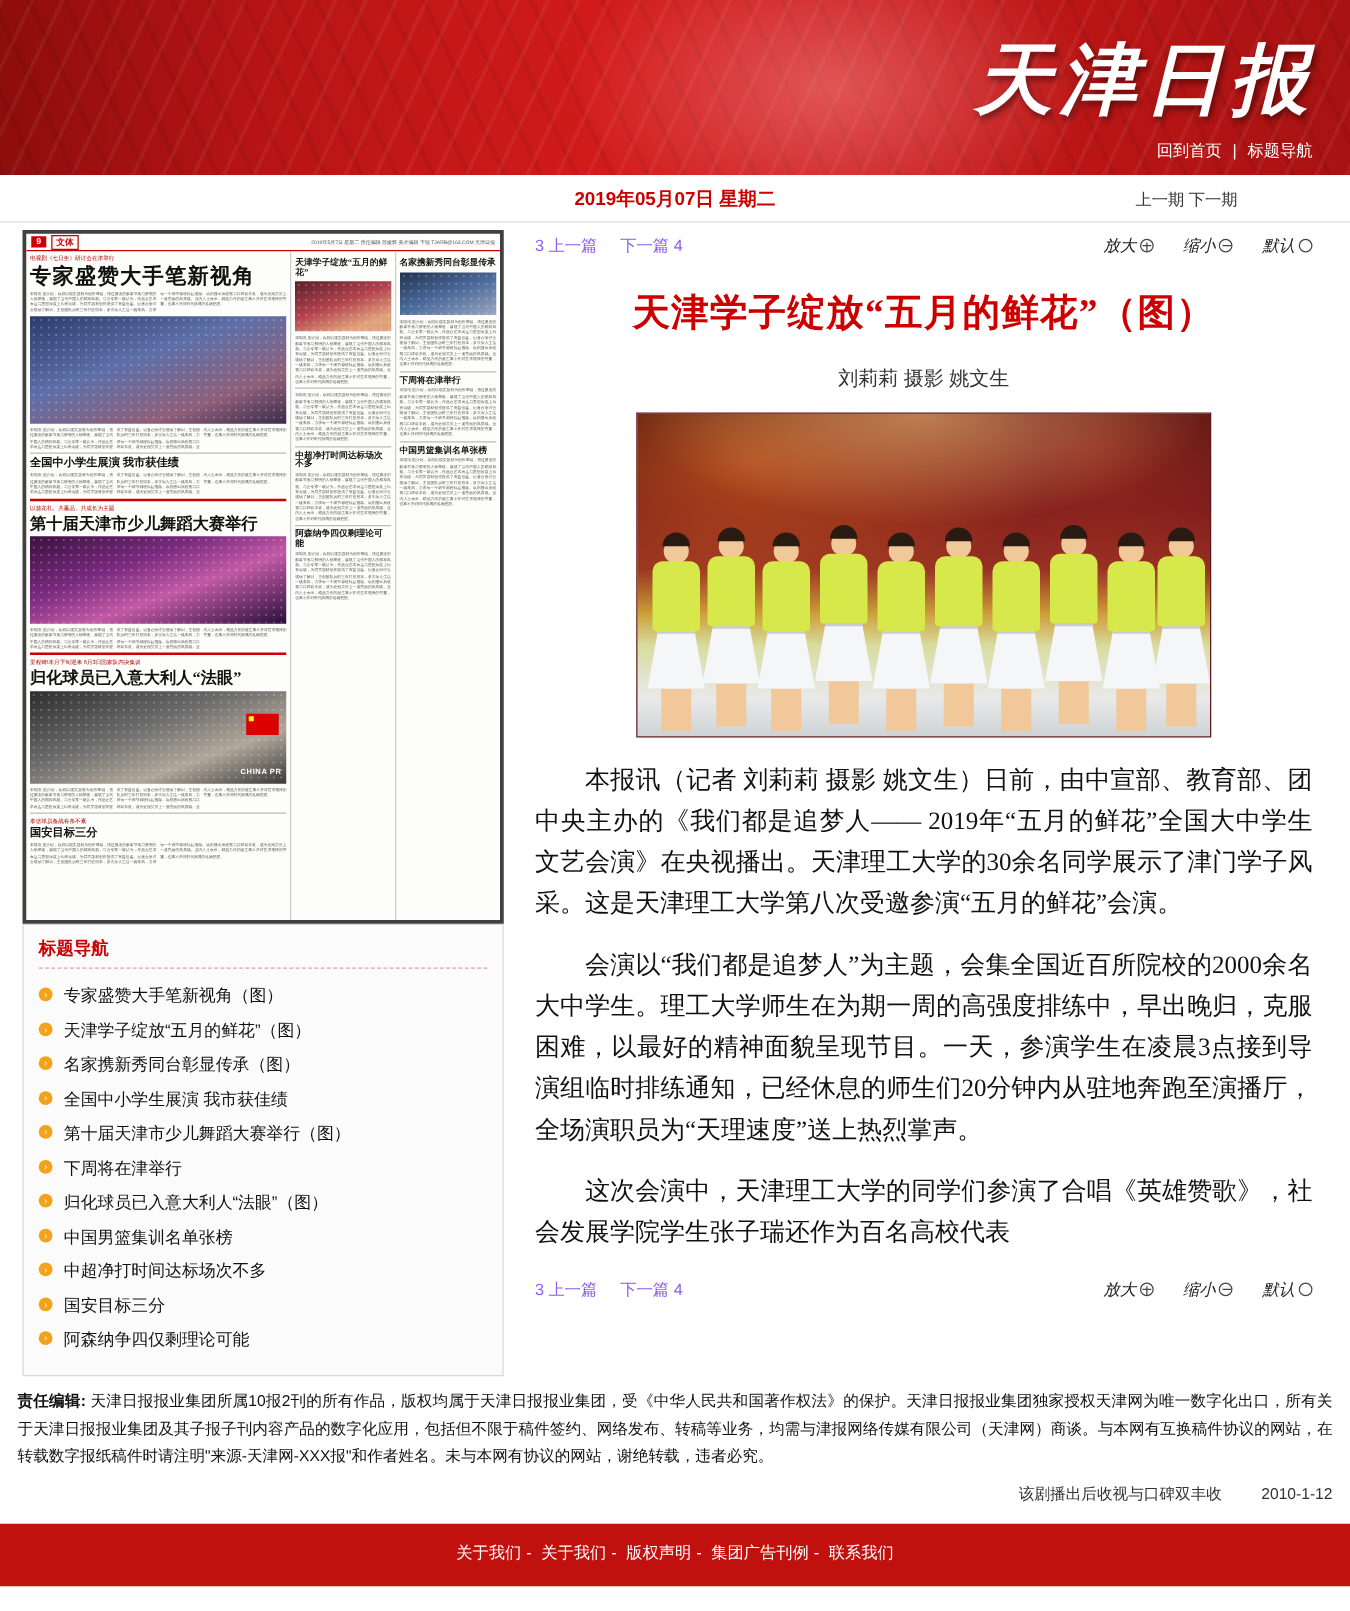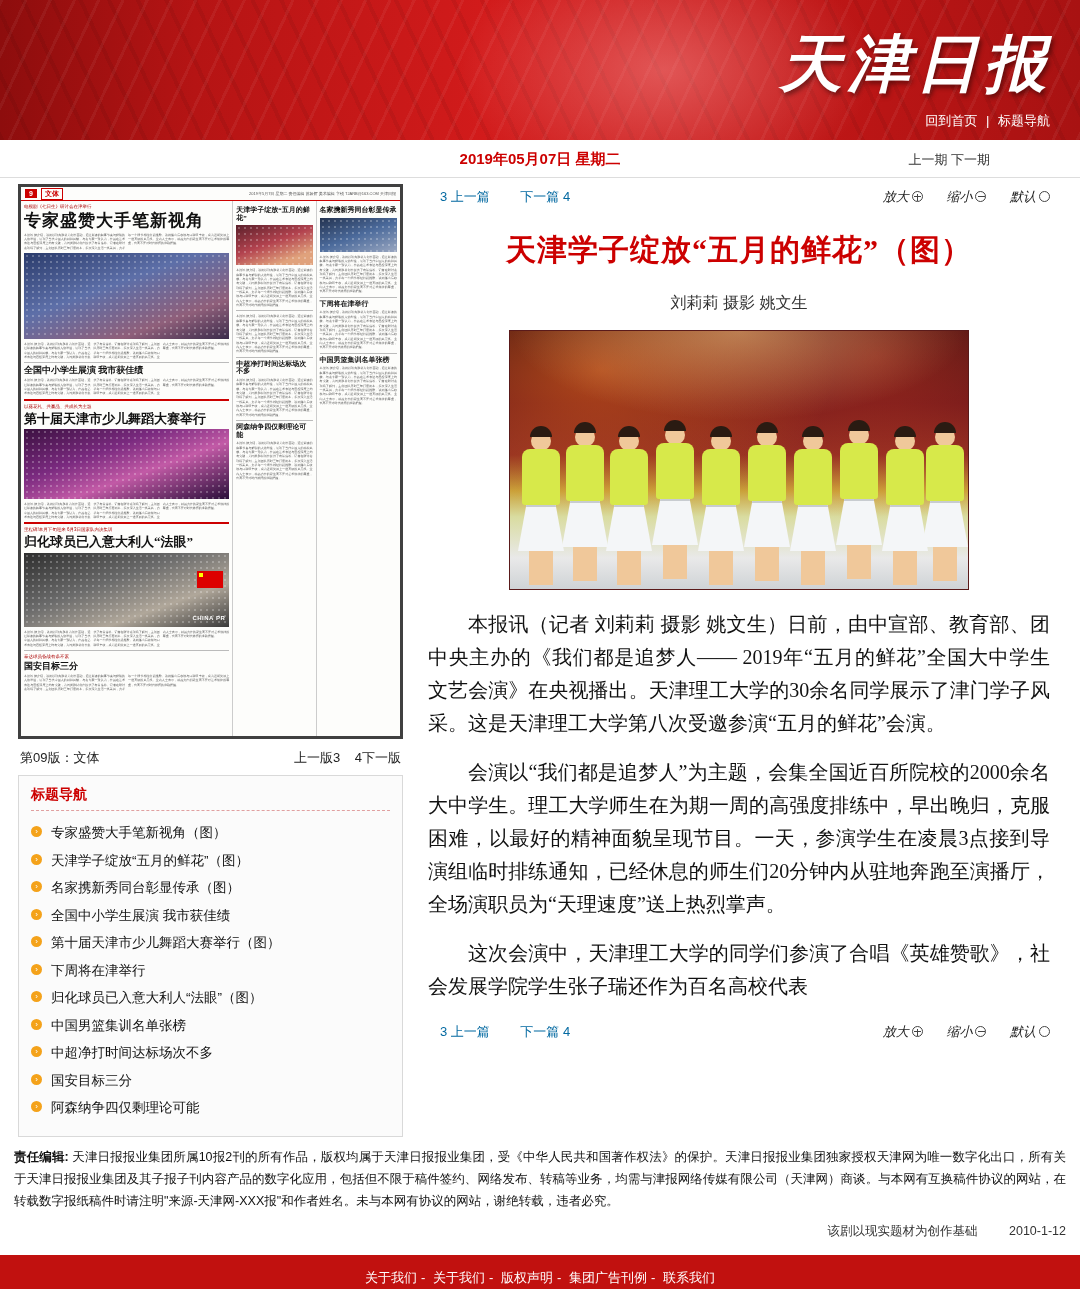--- a/index.html
+++ b/index.html
@@ -173,21 +173,21 @@
     color: #fff; font-size: 8px; line-height: 11px; text-align: center;
   }
 
   
   .art-toolbar {
     display: flex; justify-content: space-between; align-items: center;
     font-size: 13px; color: #222;
     padding: 4px 0 10px 0;
     border-bottom: 0;
   }
-  .art-toolbar .left a { color: #0369a1; text-decoration: none; margin-right: 4px; margin-left: 12px; }
+  .art-toolbar .left a { color: #8b5cf6; text-decoration: none; margin-right: 4px; }
   .art-toolbar .right span { margin-left: 10px; font-style: italic; }
   .circ { display:inline-block; width:11px;height:11px;border:1px solid #444;border-radius:50%;
           position:relative; vertical-align:-1px; margin-left:3px;}
   .circ.plus::before{content:"";position:absolute;left:4px;top:1.5px;width:1px;height:7px;background:#444;}
   .circ.plus::after{content:"";position:absolute;left:1.5px;top:4px;width:7px;height:1px;background:#444;}
   .circ.minus::after{content:"";position:absolute;left:1.5px;top:4px;width:7px;height:1px;background:#444;}
 
   .art-title {
     text-align: center;
     color: #c00;
@@ -364,28 +364,20 @@
           <div class="pp-title t-sm">下周将在津举行</div>
           <div class="txtblock c1">本报讯 据介绍，该剧以现实题材为创作基础，通过紧凑的叙事节奏与鲜明的人物塑造，展现了当代中国人的精神风貌。与会专家一致认为，作品在艺术表达与思想深度上均有突破，为同类题材创作提供了有益借鉴。记者在研讨会现场了解到，主创团队历时三年打磨剧本，多次深入生活一线采风，力求每一个细节都经得起推敲。该剧播出后收视与口碑双丰收，成为近期荧屏上一道亮丽的风景线。业内人士表示，精品力作的诞生离不开对艺术规律的尊重，也离不开对时代脉搏的准确把握。</div>
           <div class="pp-rule"></div>
           <div class="pp-title t-sm">中国男篮集训名单张榜</div>
           <div class="txtblock c1">本报讯 据介绍，该剧以现实题材为创作基础，通过紧凑的叙事节奏与鲜明的人物塑造，展现了当代中国人的精神风貌。与会专家一致认为，作品在艺术表达与思想深度上均有突破，为同类题材创作提供了有益借鉴。记者在研讨会现场了解到，主创团队历时三年打磨剧本，多次深入生活一线采风，力求每一个细节都经得起推敲。该剧播出后收视与口碑双丰收，成为近期荧屏上一道亮丽的风景线。业内人士表示，精品力作的诞生离不开对艺术规律的尊重，也离不开对时代脉搏的准确把握。</div>
         </div>
 
       </div>
     </div>
 
-    <div class="page-info">
-      <span>第09版：文体</span>
-      <span>
-        <a href="#">上一版3</a>
-        &nbsp;&nbsp;
-        <a href="#">4下一版</a>
-      </span>
-    </div>
 
     <div class="navbox">
       <h3>标题导航</h3>
       <div class="dline"></div>
       <ul>
         <li><span class="bullet">›</span><span>专家盛赞大手笔新视角（图）</span></li>
         <li><span class="bullet">›</span><span>天津学子绽放“五月的鲜花”（图）</span></li>
         <li><span class="bullet">›</span><span>名家携新秀同台彰显传承（图）</span></li>
         <li><span class="bullet">›</span><span>全国中小学生展演 我市获佳绩</span></li>
         <li><span class="bullet">›</span><span>第十届天津市少儿舞蹈大赛举行（图）</span></li>
@@ -512,21 +504,21 @@
       </div>
     </div>
 
   </div>
 </div>
 
 <div class="copyright">
   <b>责任编辑:</b>
   <span>天津日报报业集团所属10报2刊的所有作品，版权均属于天津日报报业集团，受《中华人民共和国著作权法》的保护。天津日报报业集团独家授权天津网为唯一数字化出口，所有关于天津日报报业集团及其子报子刊内容产品的数字化应用，包括但不限于稿件签约、网络发布、转稿等业务，均需与津报网络传媒有限公司（天津网）商谈。与本网有互换稿件协议的网站，在转载数字报纸稿件时请注明"来源-天津网-XXX报"和作者姓名。未与本网有协议的网站，谢绝转载，违者必究。</span>
   <div class="dept">
-    <span>该剧以现实题材为创作基础</span>
+    <span>该剧播出后收视与口碑双丰收</span>
     <span>2010-1-12</span>
   </div>
 </div>
 
 <div class="footer">
   <div>
     <a href="#">关于我们</a><span class="sep">-</span>
     <a href="#">关于我们</a><span class="sep">-</span>
     <a href="#">版权声明</a><span class="sep">-</span>
     <a href="#">集团广告刊例</a><span class="sep">-</span>

